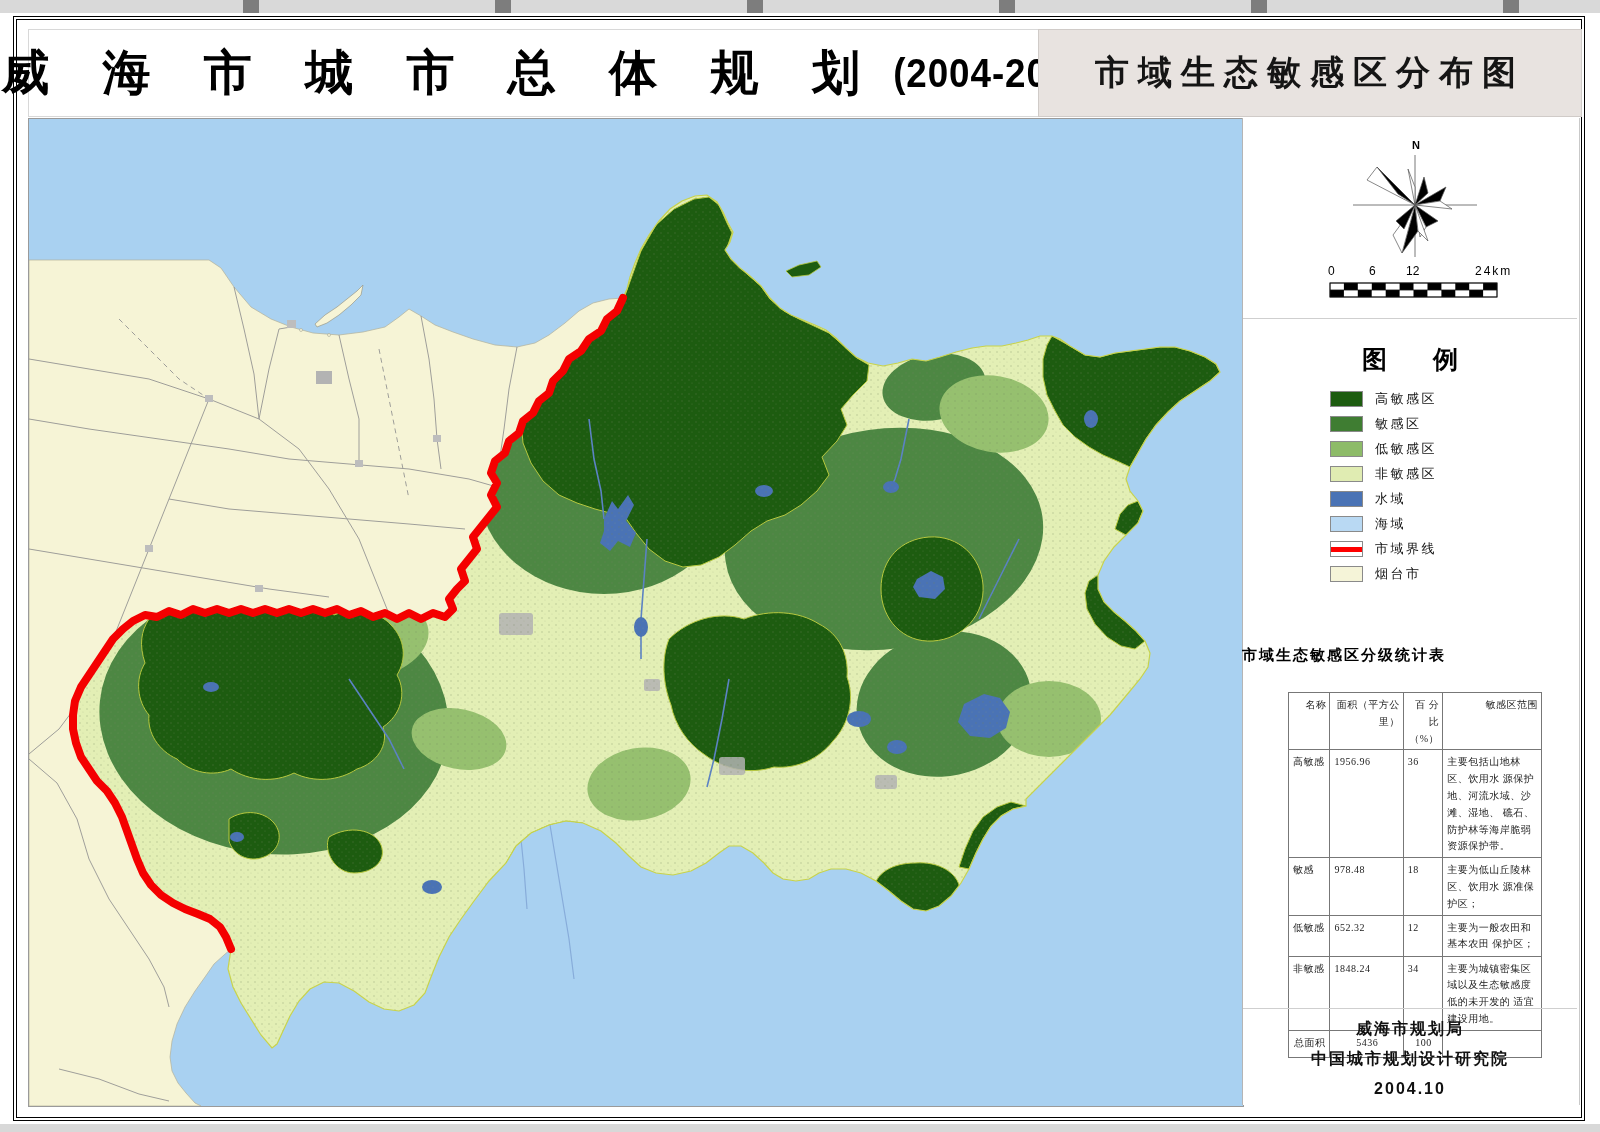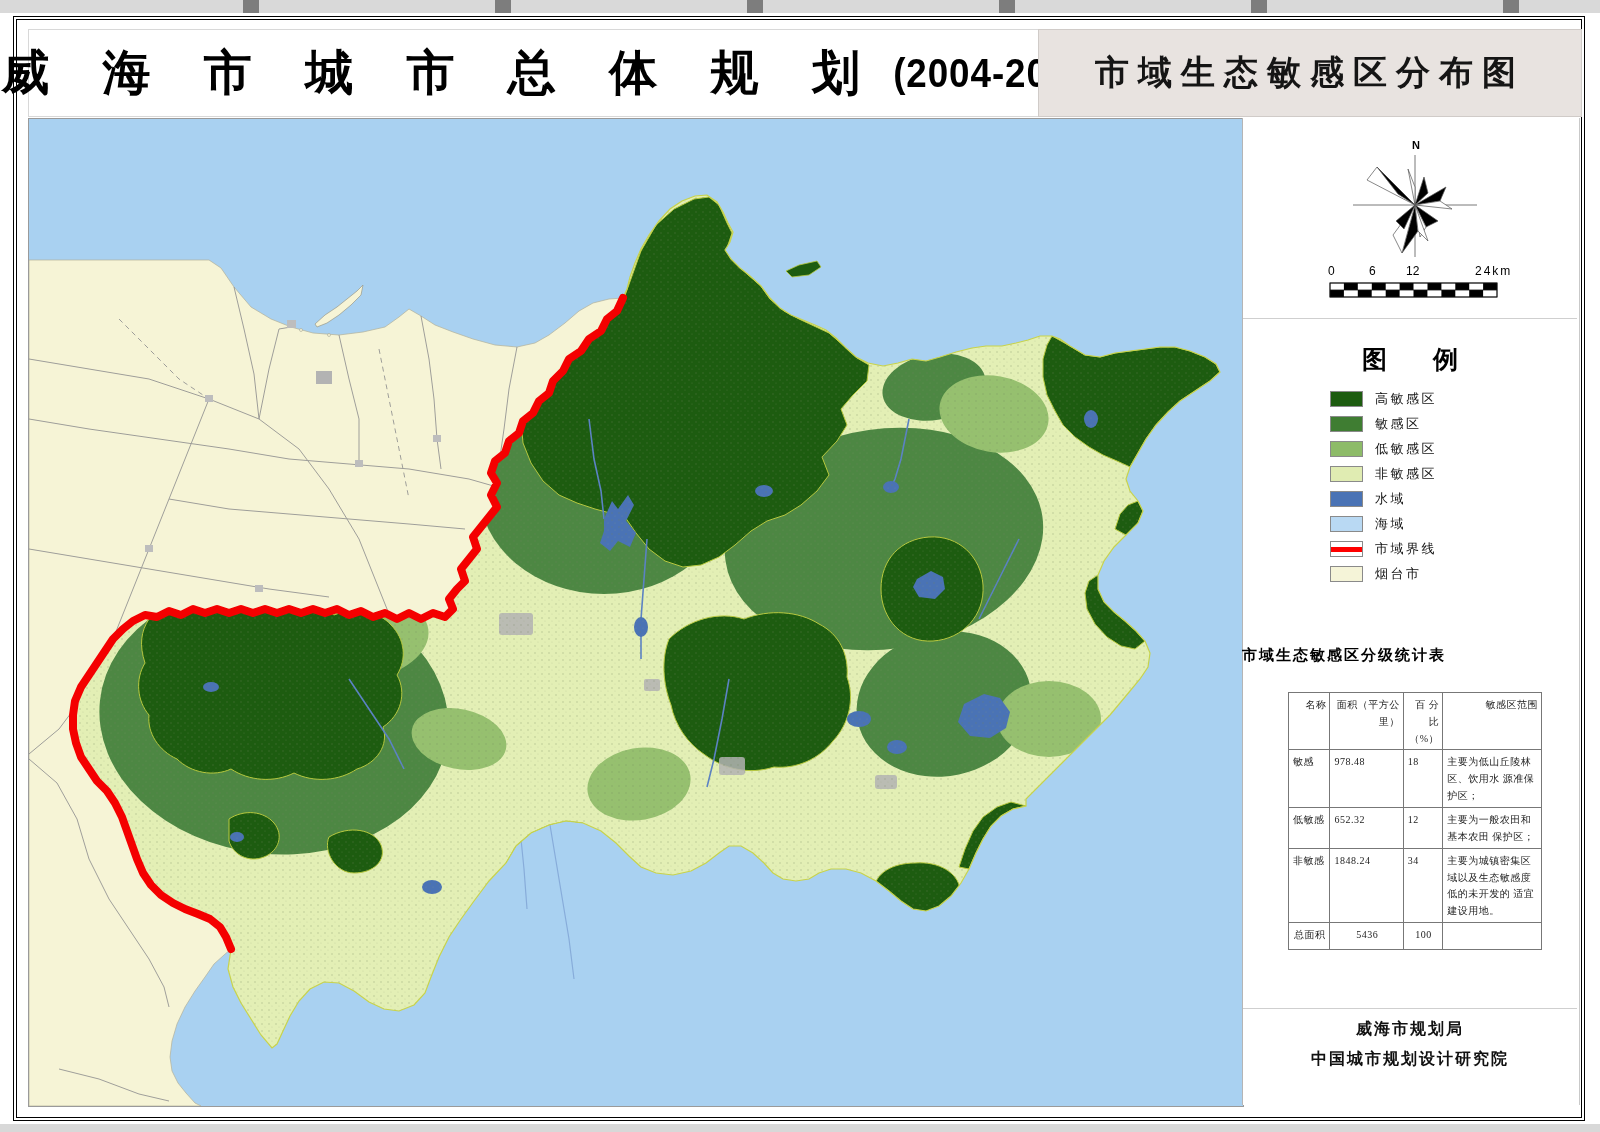--- a/index.html
+++ b/index.html
@@ -301,20 +301,26 @@
     <tbody>
         <tr class="hrow">
       <td>名称</td>
       <td>面积（平方公里）</td>
       <td>
         <div>百 分 比</div>
         <div>（%）</div>
       </td>
       <td>敏感区范围</td>
     </tr>
+    <tr class="r1">
+      <td>高敏感</td>
+          <td>1956.96</td>
+      <td>36</td>
+          <td>主要包括山地林区、饮用水 源保护地、河流水域、沙滩、湿地、 礁石、防护林等海岸脆弱资源保护带。</td>
+    </tr>
     <tr class="r2">
       <td>敏感</td>
           <td>978.48</td>
       <td>18</td>
           <td>主要为低山丘陵林区、饮用水 源准保护区；</td>
     </tr>
     <tr class="r3">
       <td>低敏感</td>
           <td>652.32</td>
       <td>12</td>
@@ -334,13 +340,14 @@
     </tr>
   </tbody>
     </table>
 </div>
 
 <div class="divider" style="top:1008px"></div>
 
 <div class="abs" id="footer">
   <div>威海市规划局</div>
   <div>中国城市规划设计研究院</div>
+  <div>2004.10</div>
 </div>
 
 </body></html>

